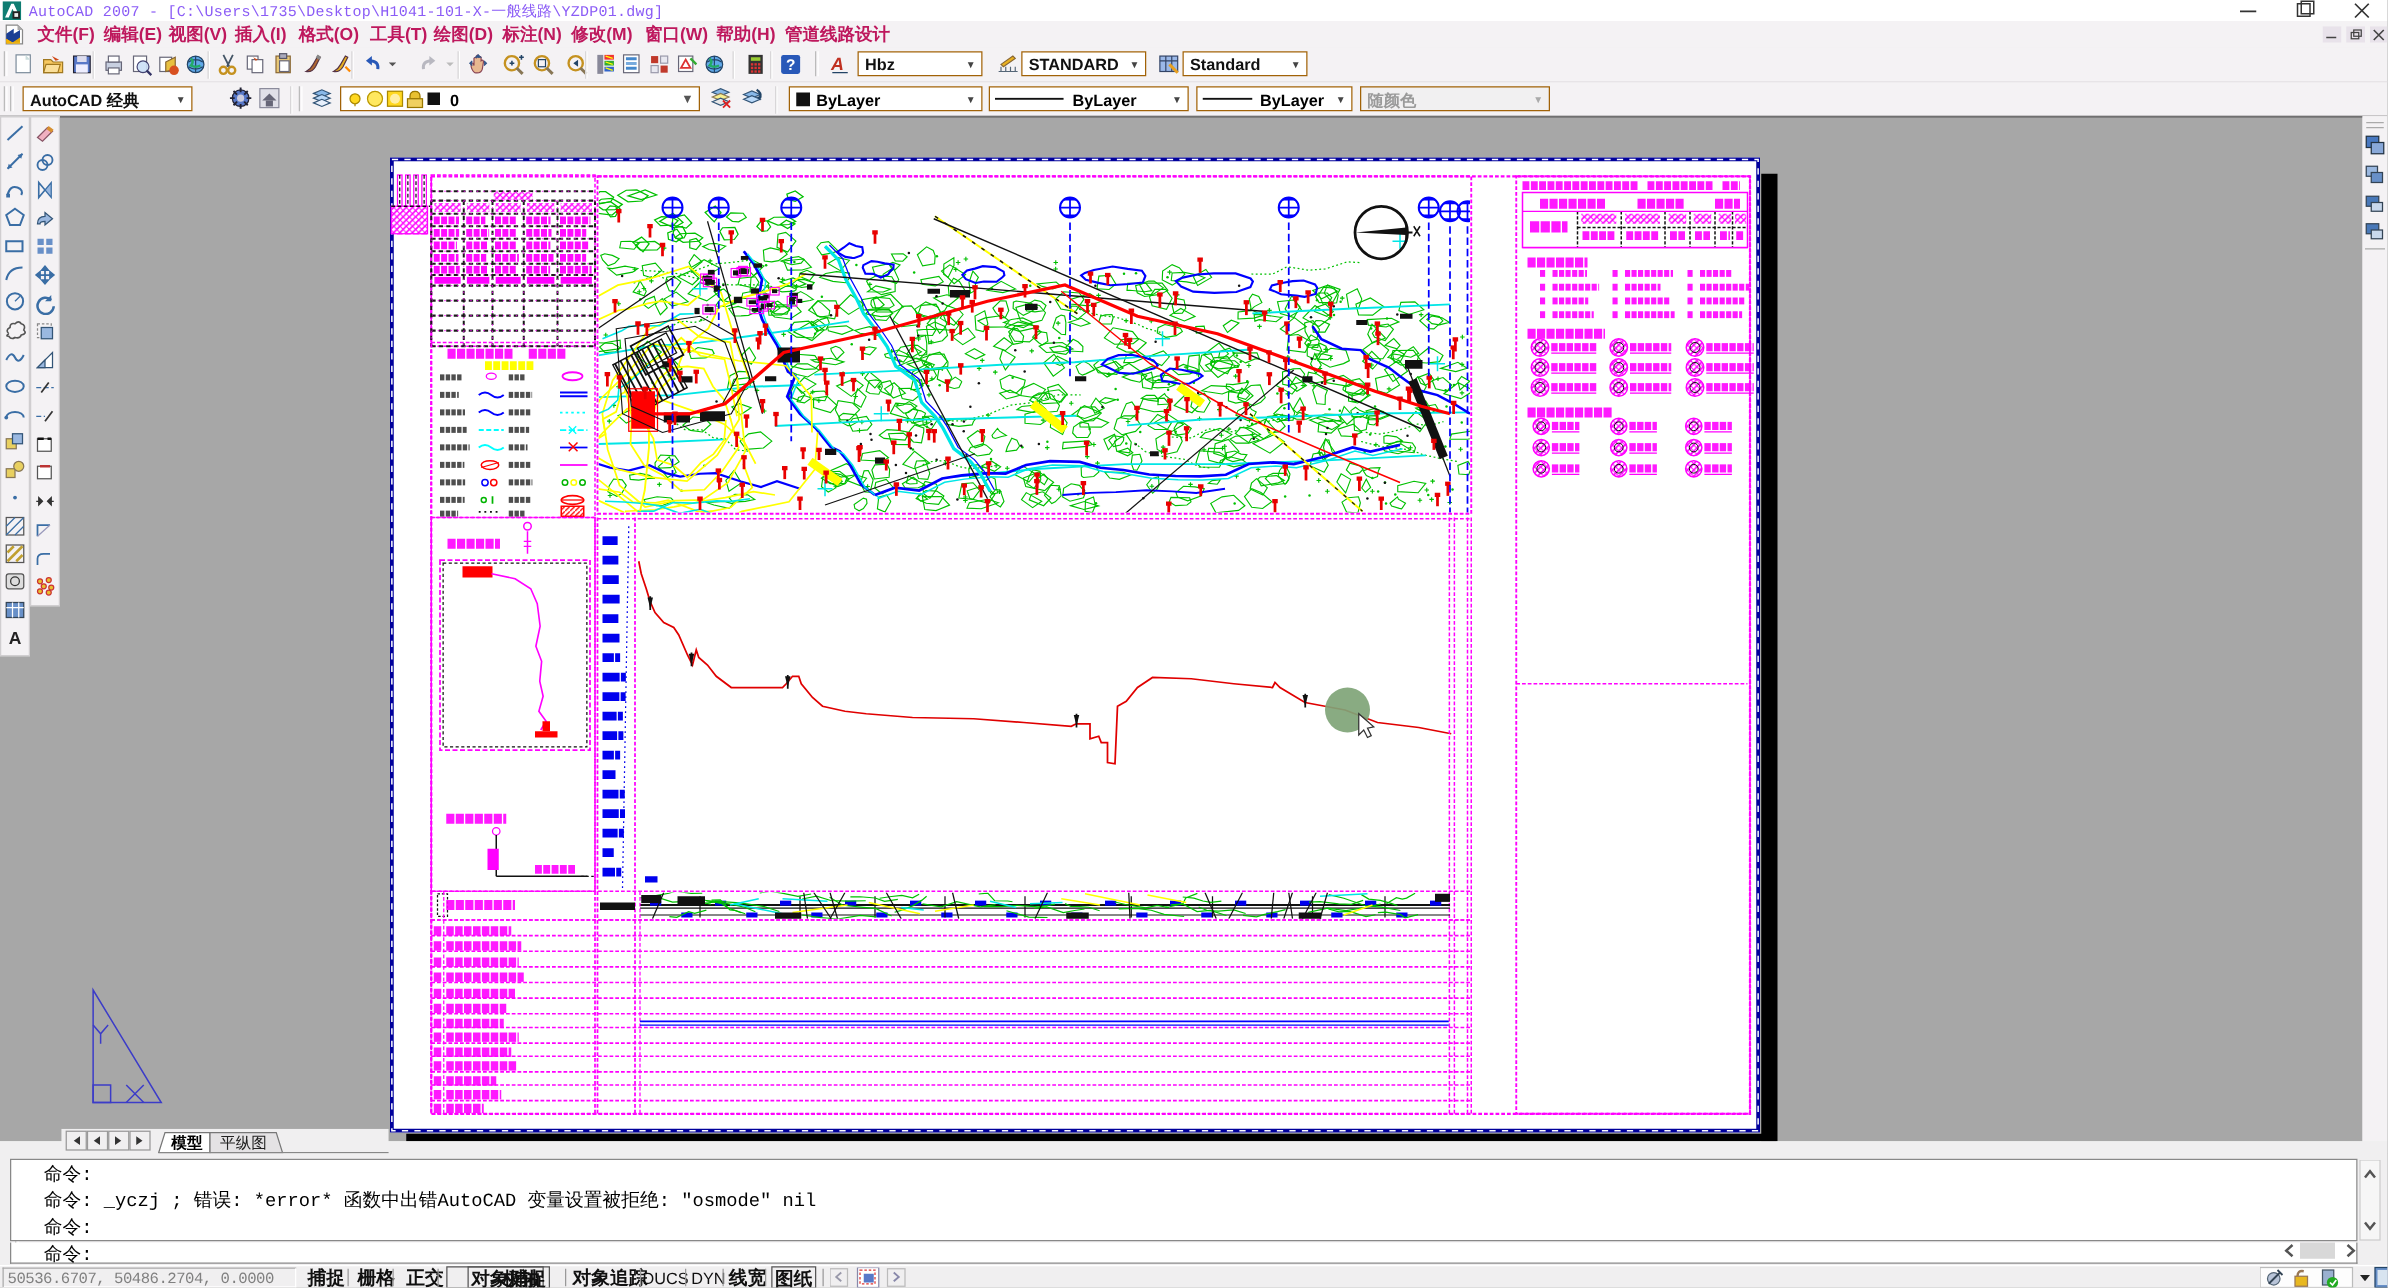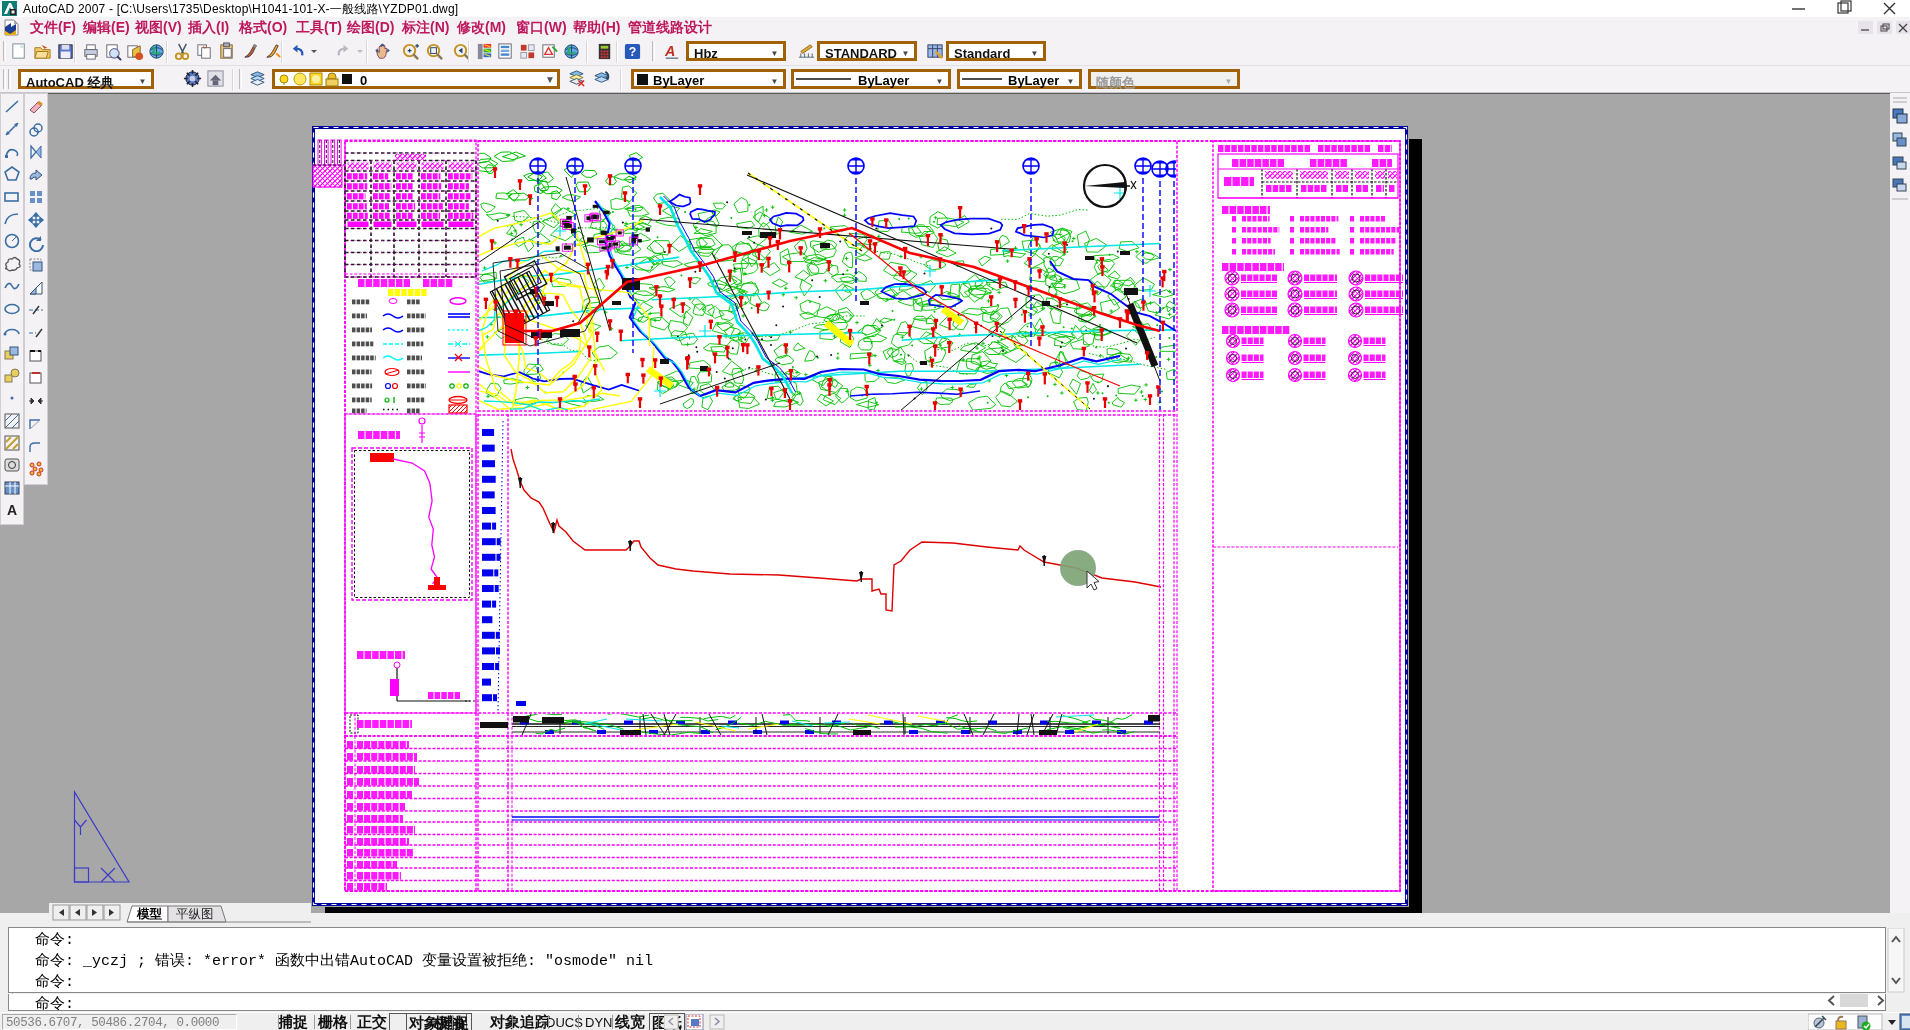--- a/index.html
+++ b/index.html
@@ -1,28 +1,28 @@
 <!DOCTYPE html>
 <html><head><meta charset="utf-8">
 <style>
 * { margin:0; padding:0; box-sizing:border-box; }
 html,body { overflow:hidden; }
 body { width:1910px; height:1030px; overflow:hidden; position:relative;
   font-family:"Liberation Sans", sans-serif; background:#f0eff0; }
 .abs { position:absolute; }
 
 #titlebar { left:0; top:0; width:1910px; height:17px; background:#ffffff; }
-#titletext { left:23px; top:1px; font-size:12px; color:#000000; letter-spacing:0.2px;}
+#titletext { left:23px; top:1px; font-size:12px; color:#8b5cf6; letter-spacing:0.2px;font-family:Liberation Mono, monospace;}
 
 #menubar { left:0; top:17px; width:1910px; height:21px; background:#f4f2f4; font-size:14px; color:#be185d; }
 .mitem { position:absolute; top:2px; font-weight:bold;}
 
 #tb1 { left:0; top:38px; width:1910px; height:28px; background:#f4f2f4; border-bottom:1px solid #e2e0e2;}
 #tb2 { left:0; top:66px; width:1910px; height:27px; background:#f4f2f4; border-bottom:1px solid #c8c6c8;}
-.combo { position:absolute; height:20px; background:#fff; border:3px solid #a16207; font-size:13px; color:#111;}
+.combo { position:absolute; height:20px; background:#fff; border:1px solid #a16207; font-size:13px; color:#111;}
 .combo .tx { position:absolute; left:5px; top:2px; white-space:nowrap; font-weight:bold;}
 .combo .arr { position:absolute; right:2px; top:4px; width:13px; height:11px; color:#444; font-size:8px; text-align:center; line-height:11px;}
 .vsep { position:absolute; width:2px; height:22px; border-left:1px solid #d8d6d8; border-right:1px solid #fff; }
 .grip { position:absolute; width:3px; height:20px; border-left:1px solid #bbb; border-right:1px solid #fff;}
 
 #canvas { left:0; top:93px; width:1890px; height:820px; background:#a7a7a7; border-top:1px solid #5a5a5a; overflow:hidden;}
 #rightdock { left:1890px; top:93px; width:20px; height:820px; background:#f4f2f4; }
 
 .ltb { position:absolute; background:#f4f2f4; width:24px; border:1px solid #d0ced0; }
 
@@ -30,21 +30,21 @@
 
 #cmdwin { left:0; top:923px; width:1910px; height:89px; background:#f0eff0; }
 #cmdtext { left:8px; top:4px; width:1878px; height:66px; background:#fff; border:1px solid #888;
   font-family:"Liberation Mono", monospace; font-size:15px; color:#000; line-height:21px; padding:2px 0 0 26px;}
 #cmdinput { left:8px; top:71px; width:1878px; height:17px; background:#fff; border:1px solid #888; border-top:none;
   font-family:"Liberation Mono", monospace; font-size:15px; color:#000; padding-left:26px;}
 
 #statusbar { left:0; top:1012px; width:1910px; height:30px; background:#f0eff0; border-top:1px solid #fff; font-size:15px; color:#111;}
 #coords { left:2px; top:1px; width:235px; height:16px; border:1px solid #aaa; border-bottom-color:#fff; border-right-color:#fff;
   font-family:"Liberation Mono",monospace; font-size:12.5px; color:#808080; padding:1px 0 0 3px; letter-spacing:-0.4px;}
-.sbtn { position:absolute; top:0px; height:18px; font-size:15px; font-weight:bold; color:#101010; white-space:nowrap;margin-left:32px;}
+.sbtn { position:absolute; top:0px; height:18px; font-size:15px; font-weight:bold; color:#101010; white-space:nowrap;}
 .sbox { border:1px solid #555; padding:0 2px; }
 .ssep { position:absolute; top:2px; height:14px; width:1px; background:#999; }
 svg text { font-family:"Liberation Sans",sans-serif; }
 </style></head><body>
 
 <div class="abs" id="titlebar">
 <svg class="abs" style="left:2px;top:1px" width="15" height="15">
 <rect x="0" y="0" width="15" height="15" fill="#0f7d72"></rect>
 <path d="M2 13 L7 2 L9 2 L14 13 L11 13 L8 6 L5 13 Z" fill="#fff"></path>
 <rect x="8" y="8" width="6" height="6" fill="#222"></rect>

